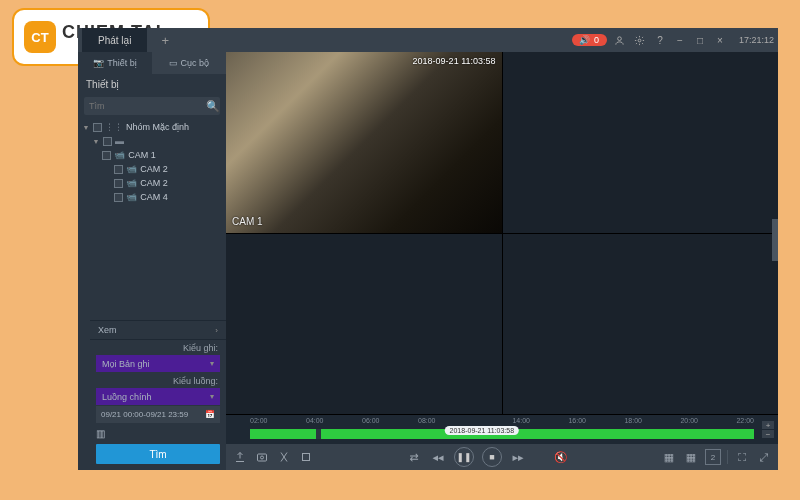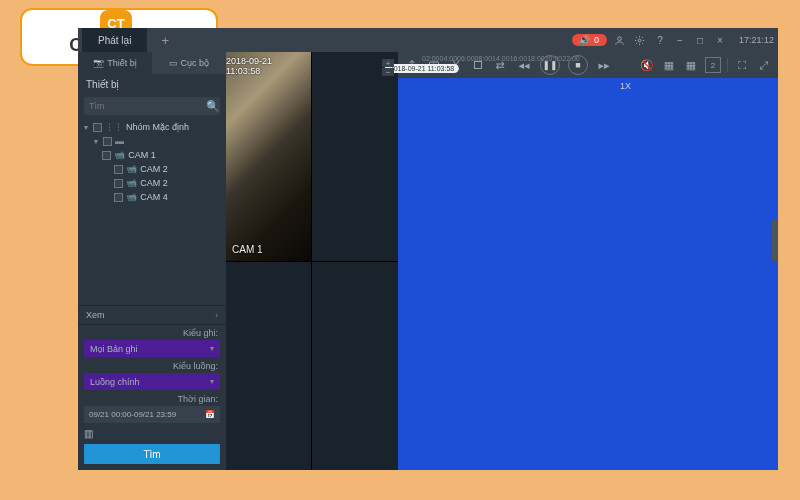--- a/index.html
+++ b/index.html
@@ -1,19 +1,19 @@
 <!DOCTYPE html>
 <html><head>
 <meta charset="utf-8">
 <style>
 * { margin:0; padding:0; box-sizing:border-box; font-family:Arial,sans-serif; }
 body { width:800px; height:500px; background:#f3b775; position:relative; overflow:hidden; }
 
 
-.logo { position:absolute; top:8px; left:20px; width:198px; height:58px; background:#fff; border:2px solid #f39c12; border-radius:12px; display:flex; align-items:center; padding:0 10px;flex-direction:column; }
+.logo { position:absolute; top:8px; left:12px; width:198px; height:58px; background:#fff; border:2px solid #f39c12; border-radius:12px; display:flex; align-items:center; padding:0 10px; }
 .logo-badge { width:32px; height:32px; background:#f39c12; border-radius:8px; display:flex; align-items:center; justify-content:center; color:#fff; font-weight:bold; font-size:13px; margin-right:6px; }
 .logo-text { display:flex; flex-direction:column; line-height:1; }
 .logo-main { font-size:18px; font-weight:bold; color:#333; letter-spacing:1px; }
 .logo-sub { font-size:8px; color:#f39c12; letter-spacing:3px; margin-top:2px; text-align:center; }
 
 
 .app { position:absolute; top:28px; left:78px; width:700px; height:442px; background:#1e2833; display:flex; flex-direction:column; font-size:10px; color:#a8b2bd; }
 
 
 .titlebar { height:24px; background:#37414c; display:flex; align-items:center; padding:0 4px; }
@@ -42,34 +42,34 @@
 .tree { padding:3px 0; flex:1; overflow:auto; }
 .tree-row { display:flex; align-items:center; padding:2px 4px; font-size:9px; gap:3px; cursor:pointer; }
 .tree-caret { width:8px; text-align:center; color:#888; font-size:7px; }
 .tree-ck { width:9px; height:9px; border:1px solid #6a7681; background:#37414c; }
 .tree-icon { color:#7a8591; font-size:9px; }
 .tree-label { color:#c0c8d0; }
 .indent1 { padding-left:14px; }
 .indent2 { padding-left:24px; }
 .indent3 { padding-left:36px; }
 
-.sb-section { border-top:1px solid #1e2833; }
+.sb-section { border-top:1px solid #1e2833;margin-left:12px; }
 .sb-row { display:flex; align-items:center; justify-content:space-between; padding:4px 8px; font-size:9px; }
 .sb-chev { color:#888; font-size:8px; }
 .sb-radio-row { display:flex; align-items:center; gap:4px; padding:3px 8px; font-size:9px; }
 .radio { width:8px; height:8px; border-radius:50%; border:1px solid #7a8591; display:inline-block; }
 .radio.on { background:#4aa3df; border-color:#4aa3df; }
 .sb-label { padding:3px 8px 1px; font-size:9px; color:#9aa3ad;text-align:right; }
 .sb-select { margin:1px 6px; height:17px; background:#4c1d95; display:flex; align-items:center; justify-content:space-between; padding:0 6px; font-size:9px; cursor:pointer; }
 .sb-date { margin:1px 6px; height:17px; background:#37414c; display:flex; align-items:center; padding:0 5px; font-size:8px; gap:3px; }
 .sb-cal { margin:3px 6px; height:14px; display:flex; align-items:center; }
 .sb-find { margin:4px 6px 6px; height:20px; background:#2196d6; color:#fff; display:flex; align-items:center; justify-content:center; font-size:10px; cursor:pointer; border-radius:1px; }
 
 
-.content { flex:1; display:flex; flex-direction:row; background:#1d4ed8; position:relative; }
+.content { flex:1; display:flex; flex-direction:column; background:#fca5a5; position:relative; }
 .grid { flex:1; display:grid; grid-template-columns:1fr 1fr; grid-template-rows:1fr 1fr; gap:1px; background:#000; }
 .cell { background:#1a222b; position:relative; overflow:hidden; }
 .cell.active { outline:1px solid #2196d6; outline-offset:-1px; }
 .video-fake { position:absolute; inset:0; background:linear-gradient(135deg,#6b6250 0%,#a89878 25%,#3a342a 50%,#1a160e 75%,#0a0805 100%); }
 .video-overlay-ts { position:absolute; top:4px; right:6px; color:#fff; font-size:9px; text-shadow:0 0 2px #000; }
 .video-overlay-cam { position:absolute; bottom:6px; left:6px; color:#eee; font-size:10px; text-shadow:0 0 2px #000; }
 .side-tab { position:absolute; right:0; top:40%; width:6px; height:42px; background:#4a5560; cursor:pointer; }
 
 
 .timeline-wrap { height:30px; background:#1e2833; position:relative; border-top:1px solid #000; }
@@ -201,21 +201,20 @@
         <div class="sb-label">Kiểu ghi:</div>
         <div class="sb-select">
           <span>Mọi Bản ghi</span>
           <span class="sb-chev">▾</span>
         </div>
         <div class="sb-label">Kiểu luồng:</div>
         <div class="sb-select">
           <span>Luồng chính</span>
           <span class="sb-chev">▾</span>
         </div>
-        <div class="sb-label">Thời gian:</div>
         <div class="sb-date">
           <span>09/21 00:00-09/21 23:59</span>
           <span style="margin-left:auto">📅</span>
         </div>
         <div class="sb-cal">
           <span>▥</span>
         </div>
         <div class="sb-find">
           <span>Tìm</span>
         </div>

